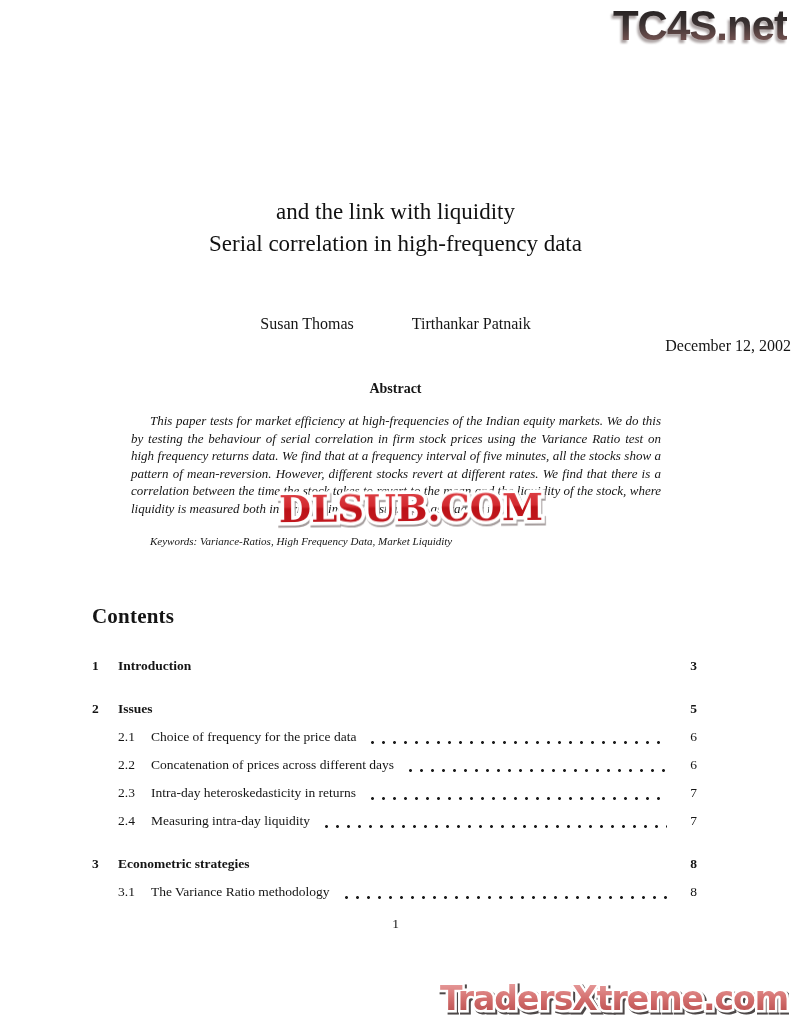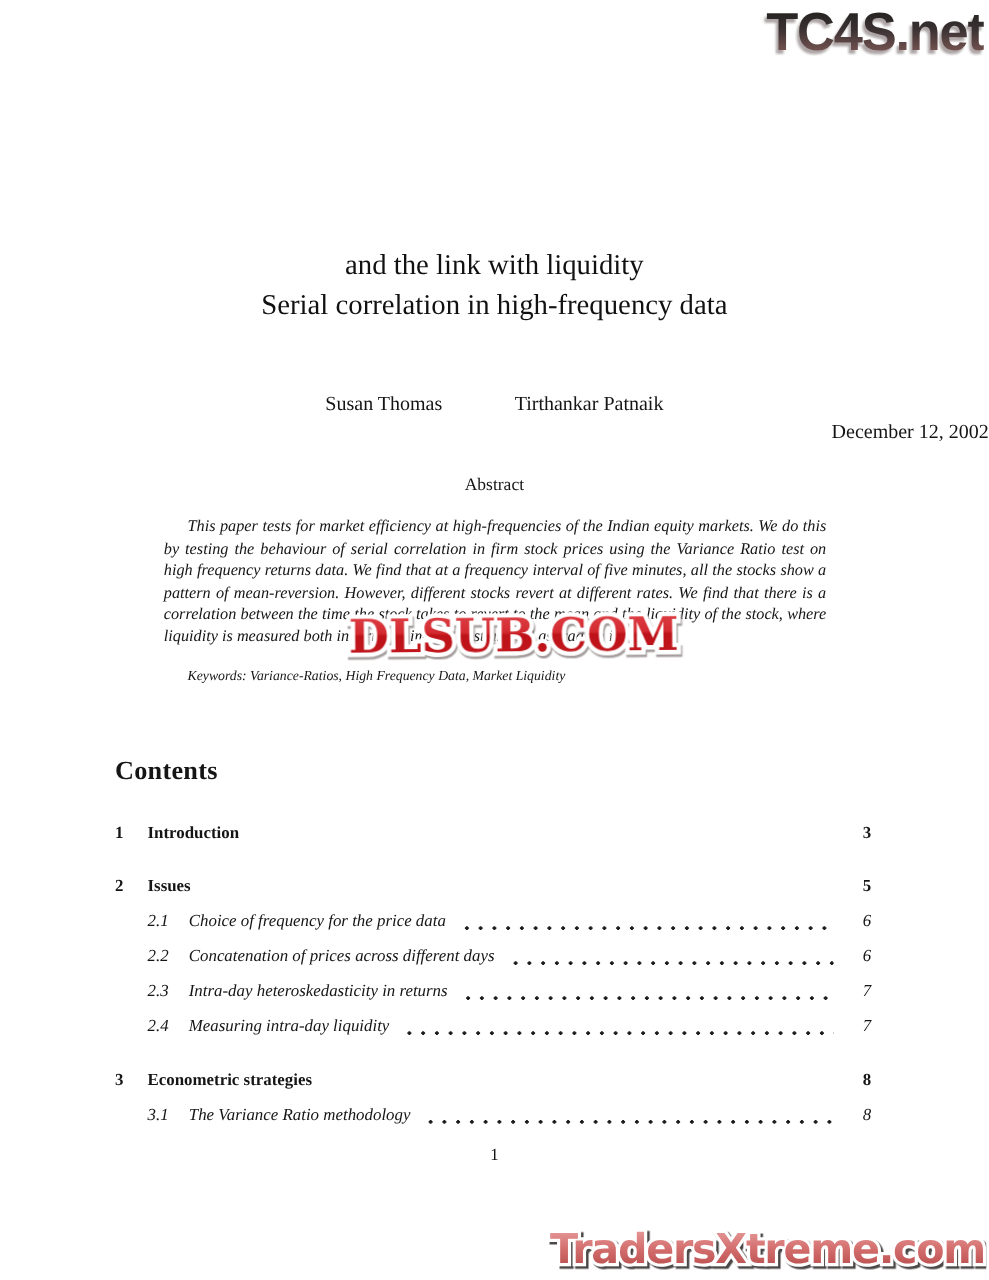--- a/index.html
+++ b/index.html
@@ -41,21 +41,21 @@
     margin-top:24px;
   }
   .date{
     position:absolute;top:337px;left:0;width:100%;
     text-align:right;font-size:16px;
   }
 
   
   .abstract-head{
     position:absolute;top:381px;left:0;width:100%;
-    text-align:center;font-weight:normal;font-size:14px;
+    text-align:center;font-weight:bold;font-size:14px;
   }
   .abstract-body{
     position:absolute;top:412px;left:131px;width:530px;
     font-size:13px;line-height:17.6px;
     text-align:justify;
     text-indent:19px;
     font-style:italic;
   }
   .keywords{
     position:absolute;top:535px;left:150px;width:511px;
@@ -73,21 +73,21 @@
     position:absolute;top:588px;left:92px;width:605px;
   }
   .contents-head{
     font-size:21px;font-weight:bold;margin:16px 0 0 0;
     letter-spacing:0.2px;
   }
   .toc{margin-top:28px;font-size:13.5px;}
   .toc-row{display:flex;align-items:baseline;line-height:17px;}
   .toc-row.lvl1{font-weight:bold;margin-top:26px;}
   .toc-row.lvl1:first-child{margin-top:0;}
-  .toc-row.lvl2{margin-top:11px;padding-left:26px;font-style:italic;}
+  .toc-row.lvl2{margin-top:11px;padding-left:26px;}
   .toc-num{flex:0 0 auto;}
   .lvl1 .toc-num{width:26px;}
   .lvl2 .toc-num{width:33px;}
   .toc-label{flex:0 0 auto;white-space:nowrap;text-align:center;}
   .toc-fill{flex:1;}
   .toc-leader{
     flex:1;height:13px;align-self:flex-end;
     margin:0 10px 1px 9px;
     background-image:radial-gradient(circle, #1c1c1c 1.25px, transparent 1.6px);
     background-size:11px 3px;

